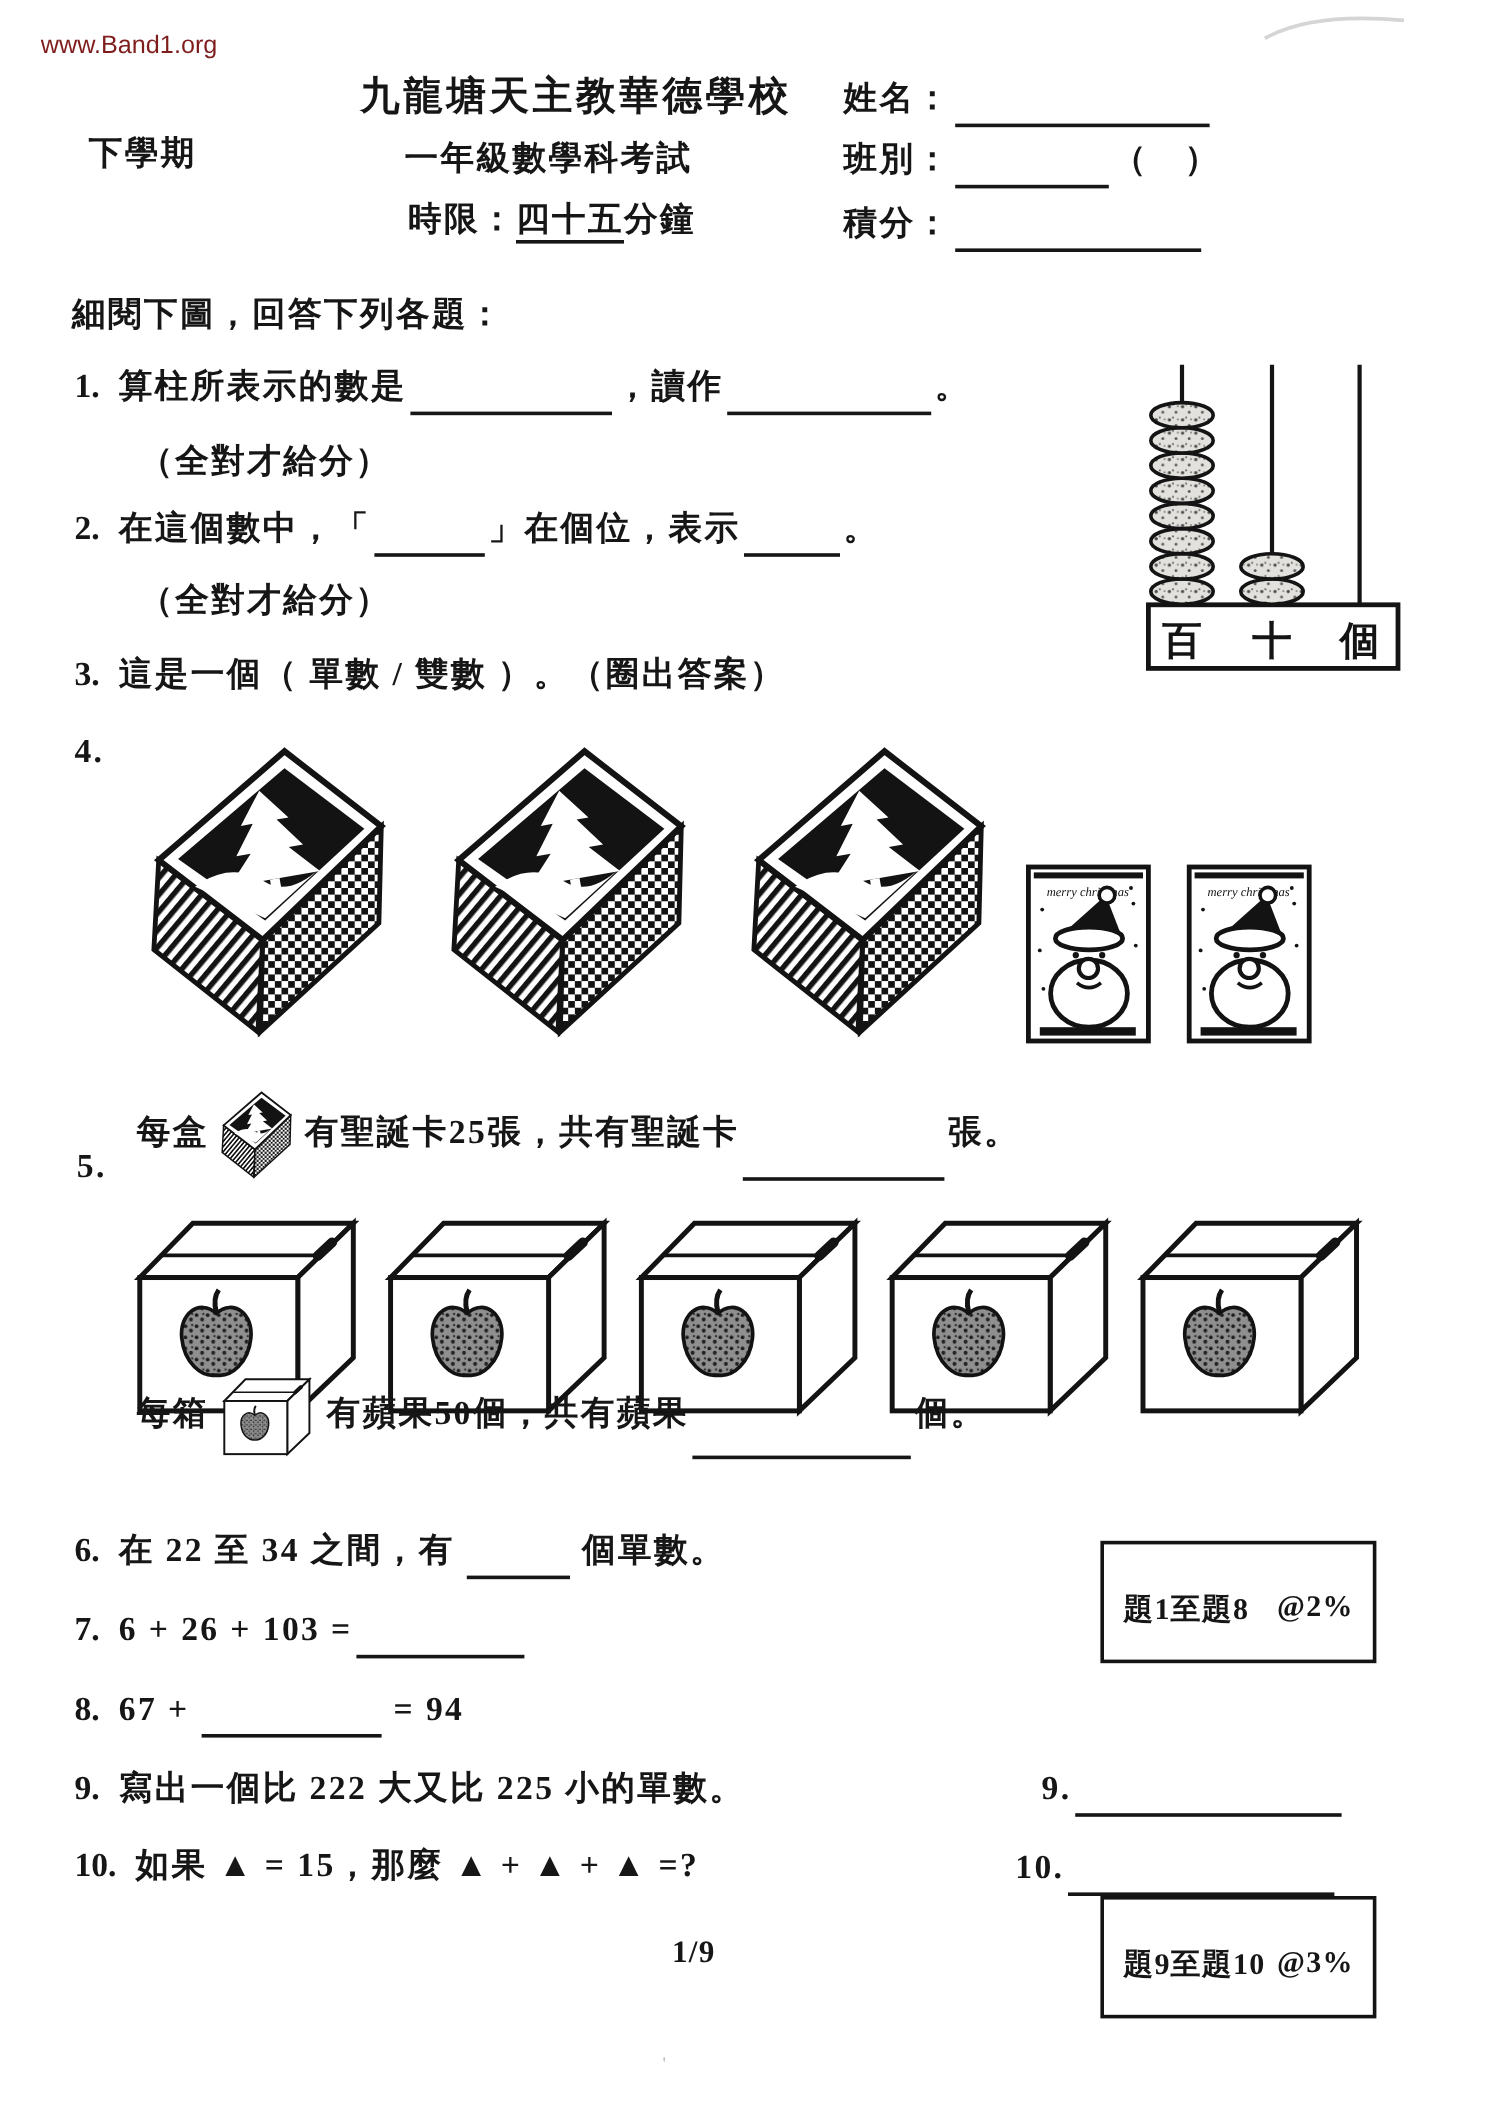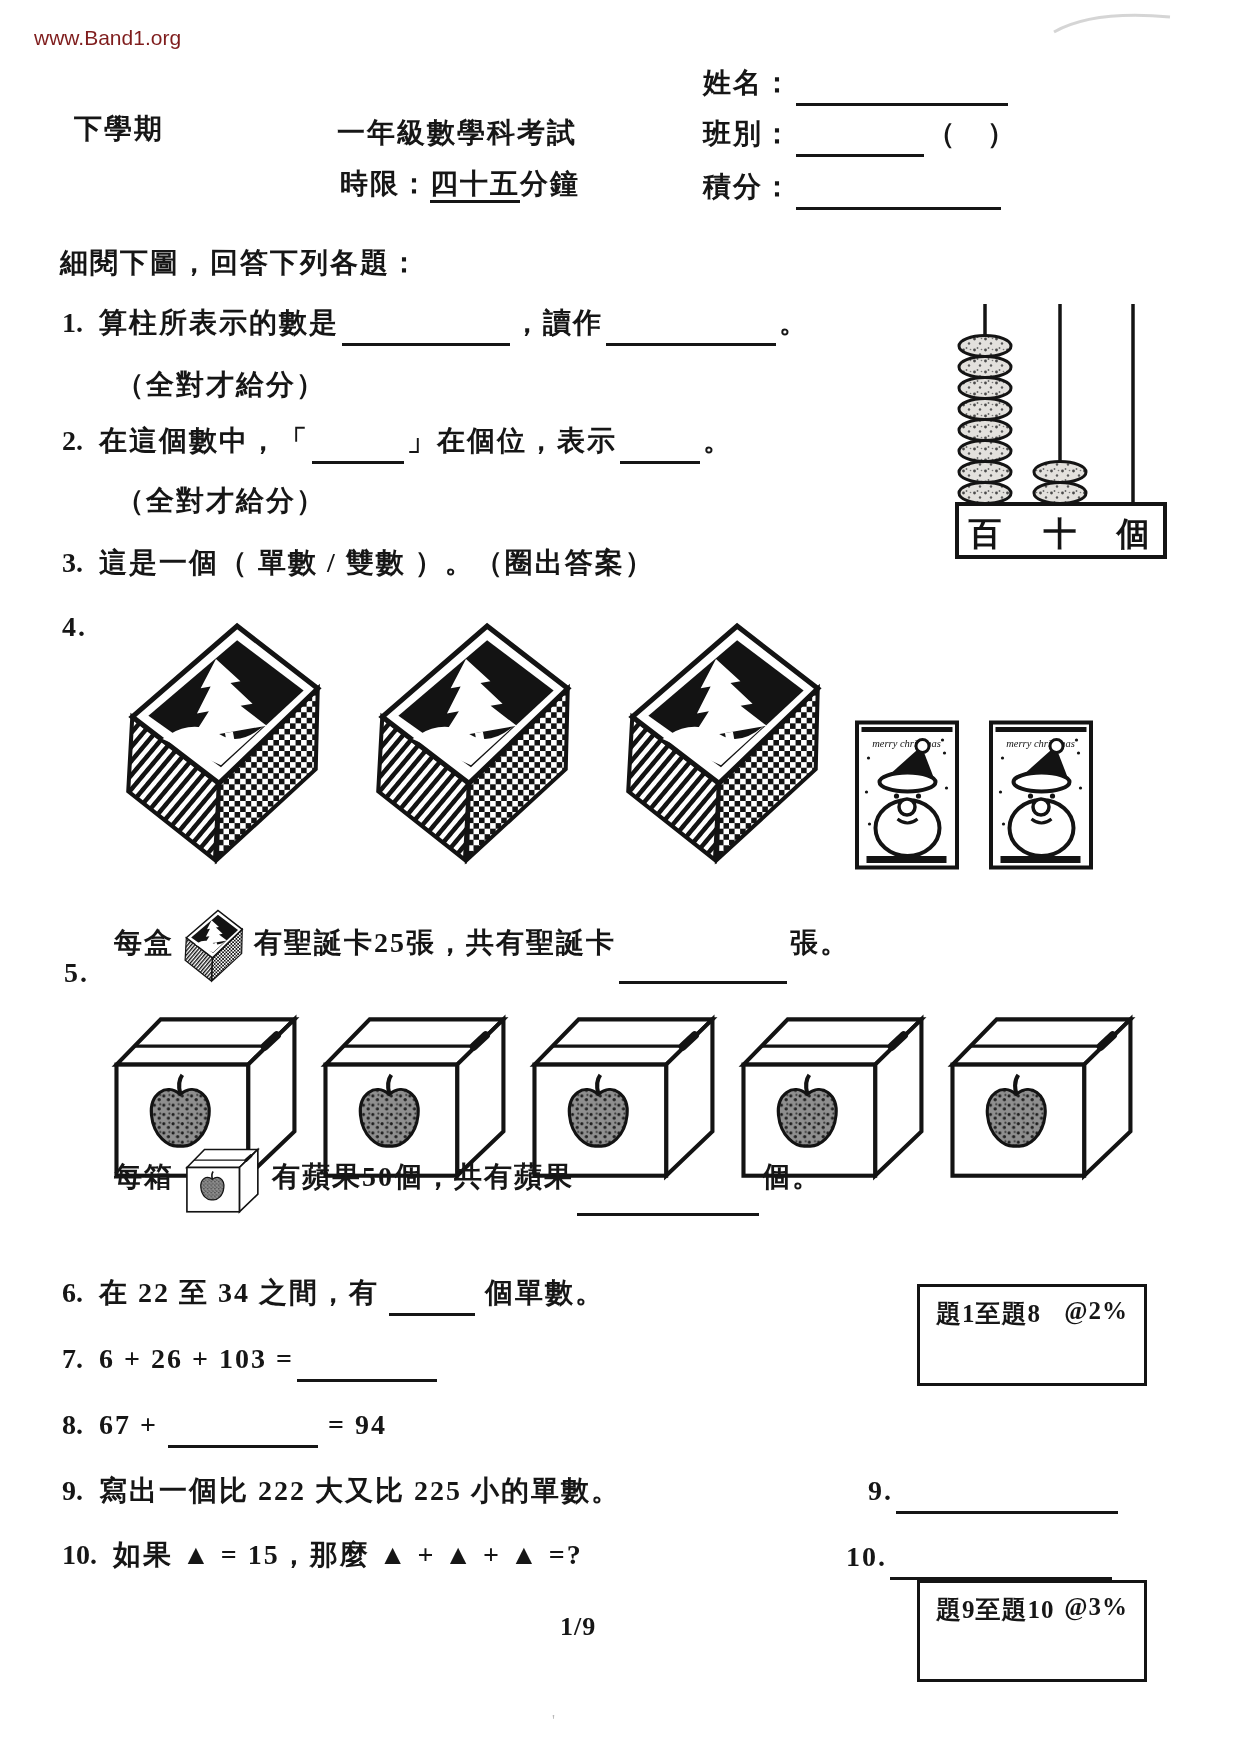--- a/index.html
+++ b/index.html
@@ -7,21 +7,21 @@
         font-family:"Liberation Serif","DejaVu Serif",serif;color:#161616;}
   .line{position:absolute;white-space:nowrap;font-size:28px;line-height:46px;
         letter-spacing:2px;font-weight:600;}
   .school{font-size:33px;font-weight:700;letter-spacing:3px;}
   .watermark{position:absolute;left:34px;top:26px;font-family:"Liberation Sans","DejaVu Sans",sans-serif;
         font-size:21px;font-weight:500;letter-spacing:0;color:#7f1d1d;}
   .qnum{margin-right:16px;letter-spacing:0;}
   .blank{display:inline-block;height:38px;border-bottom:3px solid #161616;vertical-align:bottom;margin:0 3px;}
   .ul{border-bottom:3px solid #161616;padding-bottom:1px;text-align:right;}
   .score-box{position:absolute;width:230px;height:102px;border:3.5px solid #141414;
-        display:flex;justify-content:space-between;align-items:flex-start;
+        display:flex;justify-content:space-between;align-items:center;
         padding:10px 16px 0 16px;box-sizing:border-box;font-size:25px;font-weight:700;letter-spacing:1px;}
   .illu-row{position:absolute;display:flex;}
   .icon-inline{vertical-align:middle;margin:0 8px;}
   .artifact{position:absolute;color:#b9b9b9;}
   svg text{font-family:"Liberation Serif","DejaVu Serif",serif;}
 </style>
 </head>
 <body>
 
 <svg width="0" height="0" style="position:absolute" aria-hidden="true">
@@ -99,20 +99,21 @@
 <div class="page">
 
   <svg class="artifact" style="left:1048px;top:2px" width="130" height="40">
     <path d="M6,30 Q45,8 122,15" stroke="#c3c3c3" stroke-width="3" fill="none" opacity="0.7"></path>
   </svg>
   <div class="artifact" style="left:552px;top:1712px;font-size:16px">'</div>
 
   <div class="watermark">www.Band1.org</div>
 
   <div class="line" style="left:74px;top:106px">下學期</div>
+  <div class="line school" style="left:300px;top:58px">九龍塘天主教華德學校</div>
   <div class="line" style="left:337px;top:110px">一年級數學科考試</div>
   <div class="line" style="left:340px;top:161px">
     <span>時限：</span><span class="ul">四十五</span><span>分鐘</span>
   </div>
 
   <div class="line" style="left:703px;top:60px">
     <span>姓名：</span><span class="blank" style="width:212px"></span>
   </div>
   <div class="line" style="left:703px;top:111px">
     <span>班別：</span><span class="blank" style="width:128px"></span><span>（　）</span>

